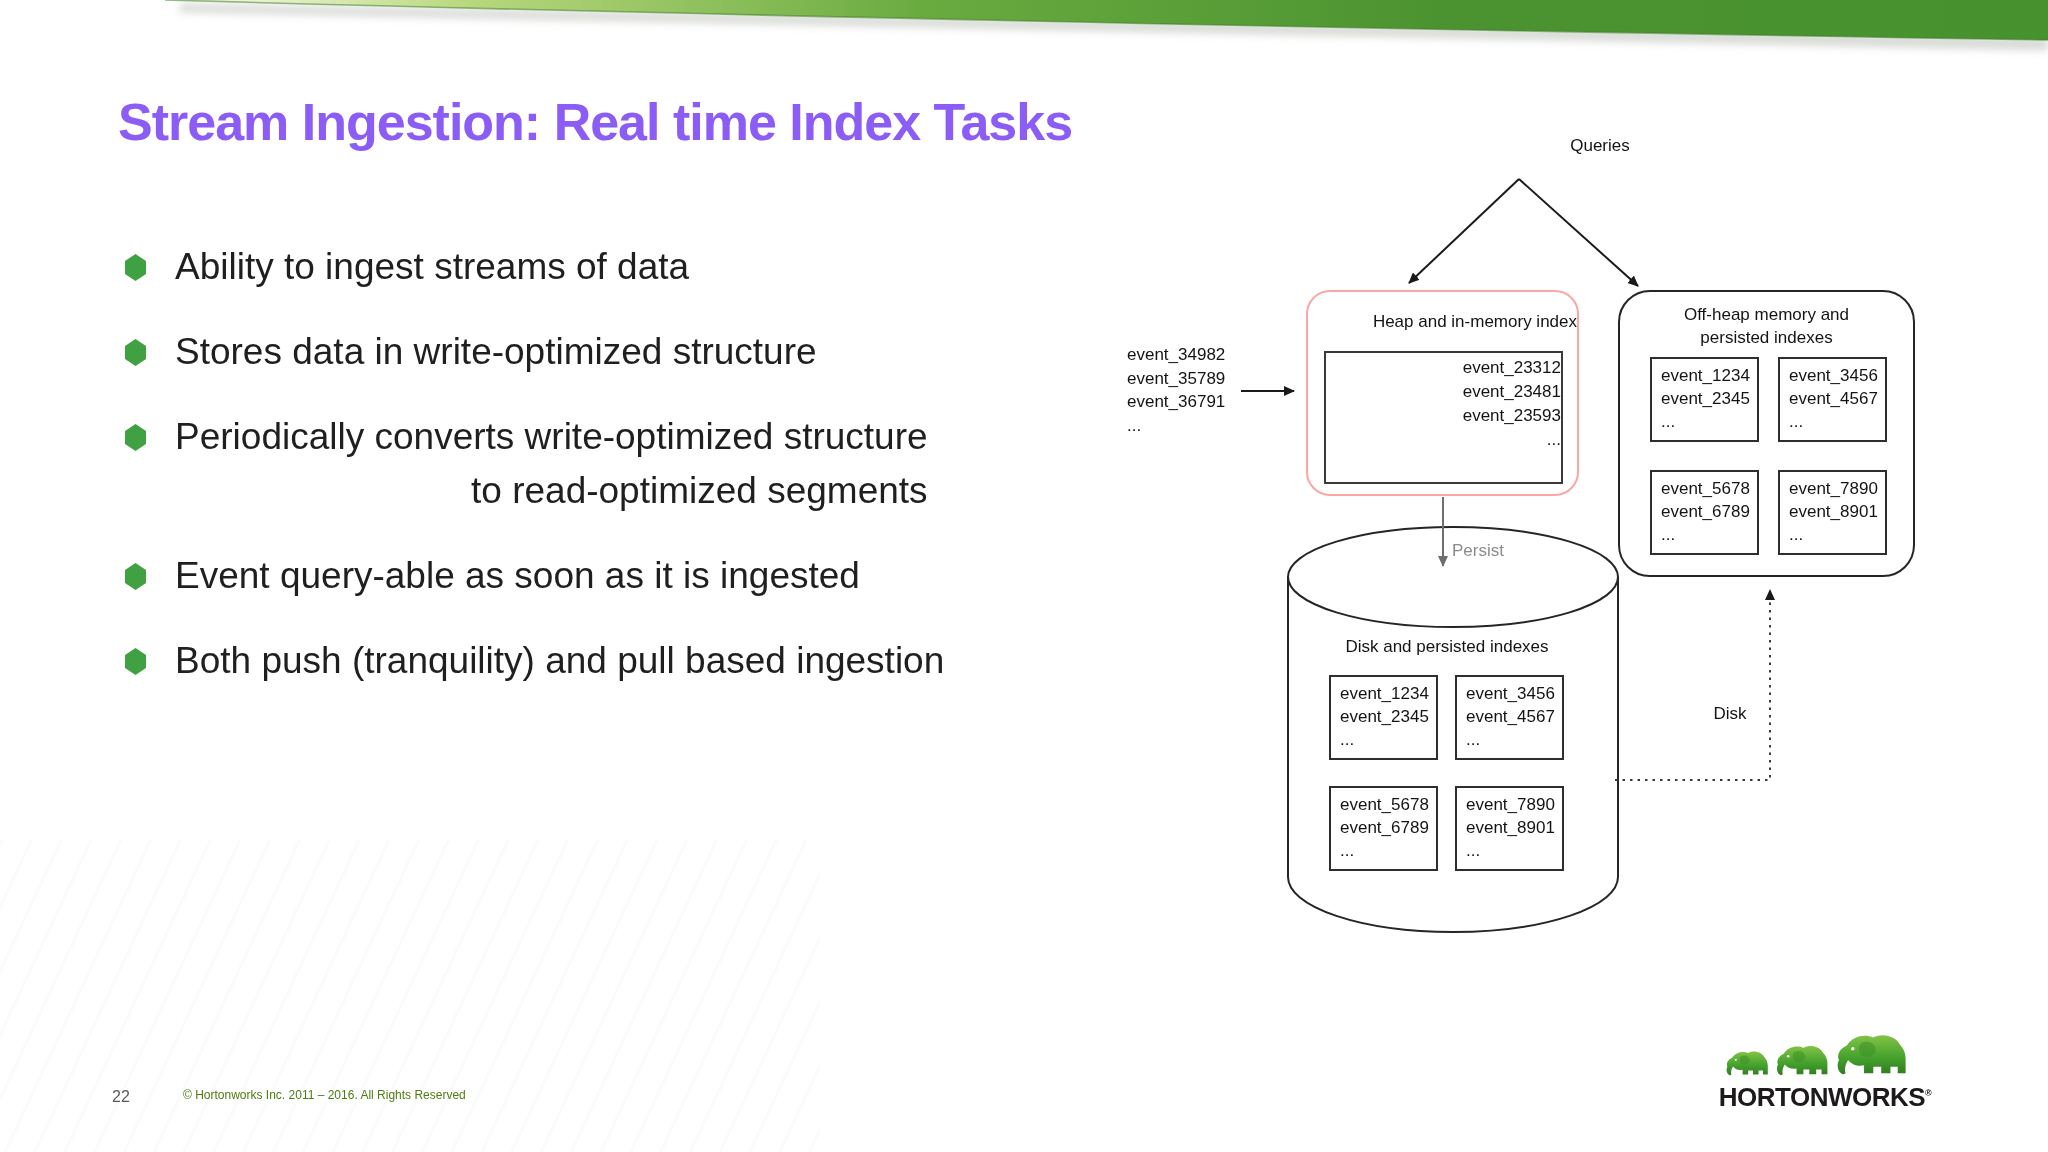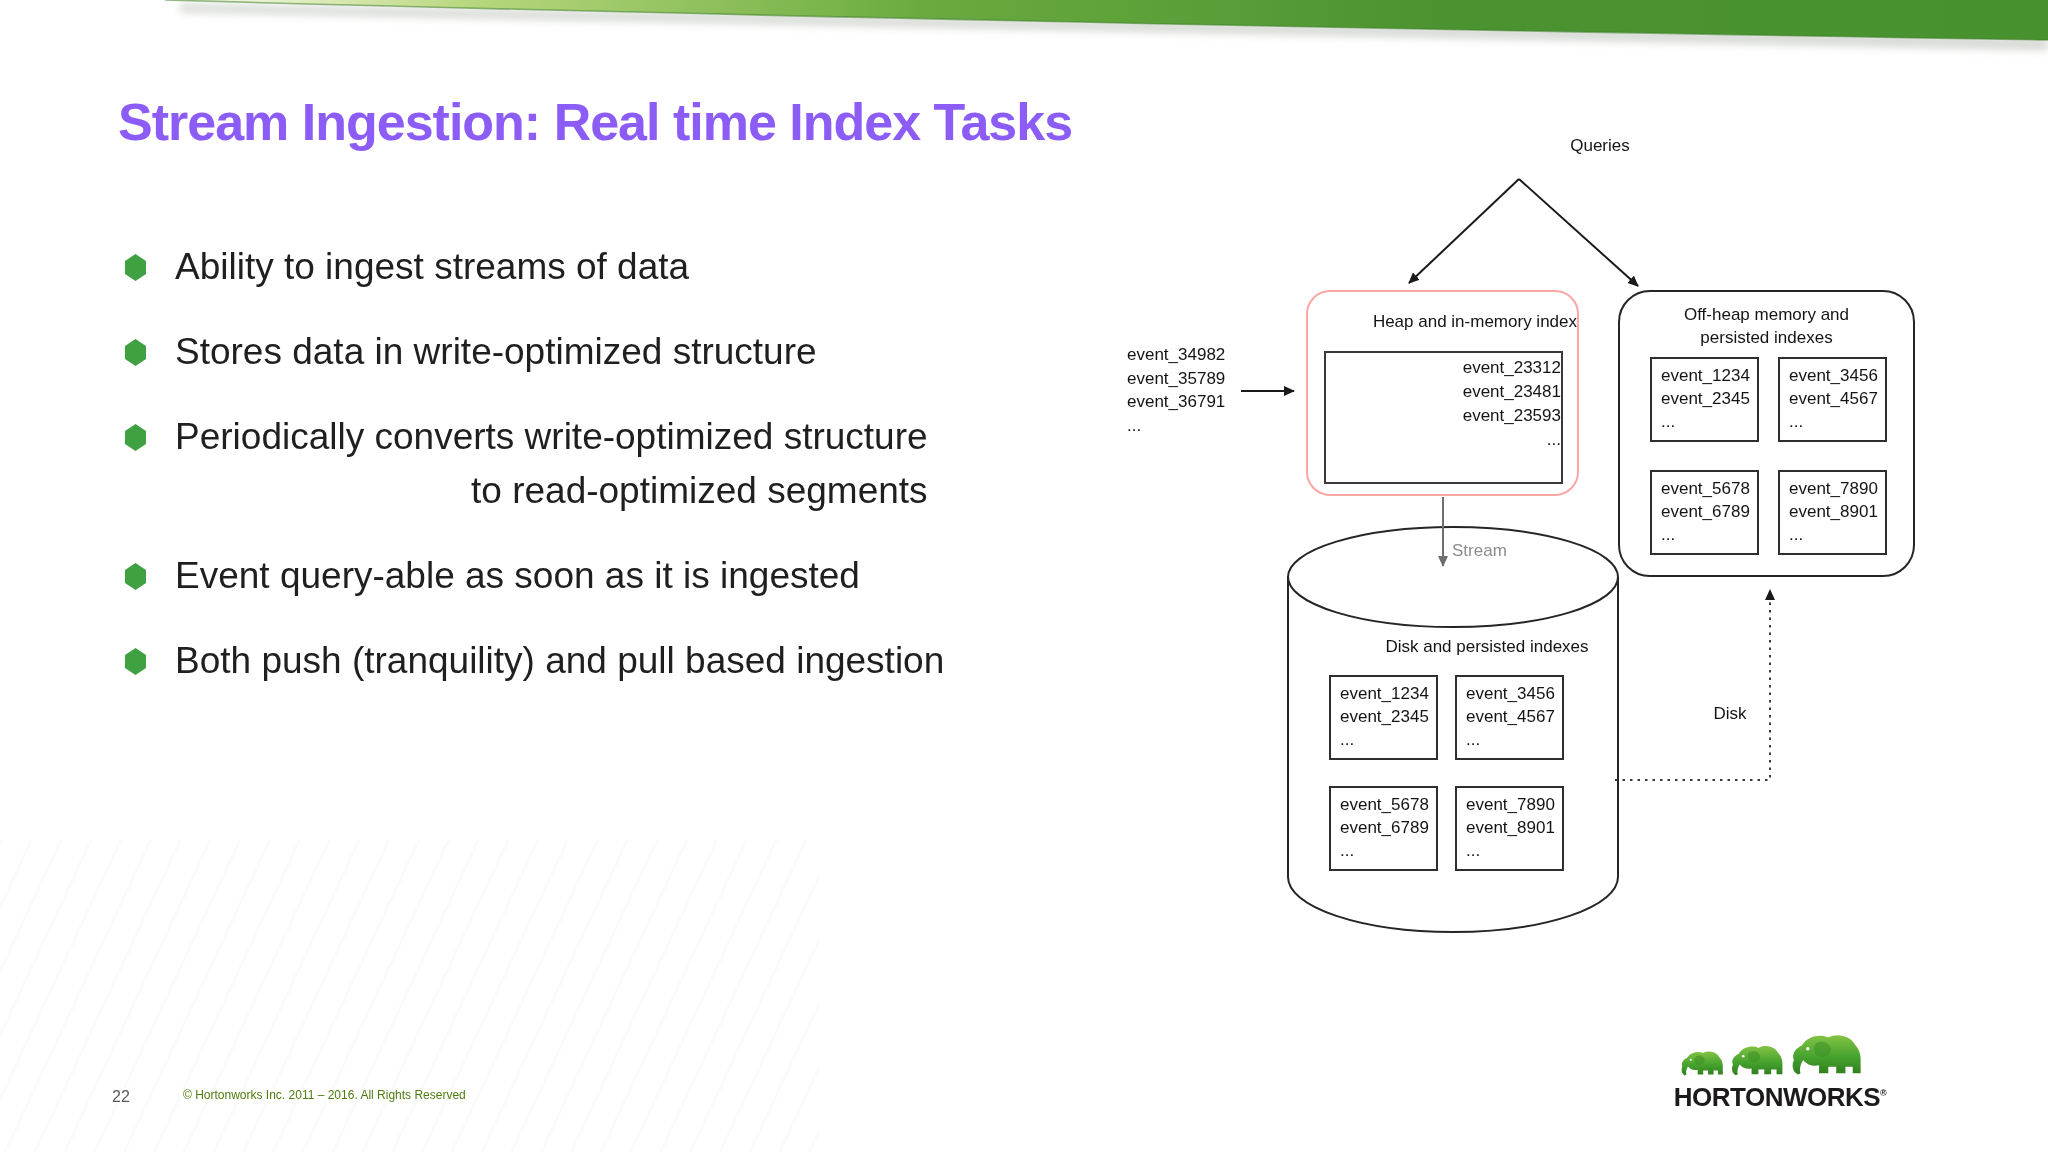--- a/index.html
+++ b/index.html
@@ -48,28 +48,28 @@
   }
   .offheap-title{margin:11px 42px 0 42px;font-size:17px;line-height:23px;}
   .evbox{
     position:absolute;width:109px;height:85px;box-sizing:border-box;z-index:4;
     background:#fff;border:2px solid #2e2e2e;font-size:17px;line-height:23px;
     padding:5px 2px 12px 9px;text-align:left;color:#141414;
   }
   .evbox div{white-space:nowrap;}
   .ob1{left:1650px;top:357px}.ob2{left:1778px;top:357px}.ob3{left:1650px;top:470px}.ob4{left:1778px;top:470px}
   .db1{left:1329px;top:675px}.db2{left:1455px;top:675px}.db3{left:1329px;top:786px}.db4{left:1455px;top:786px}
-  .disk-title{left:1284px;top:637px;width:330px;text-align:center;padding-left:38px;}
+  .disk-title{left:1244px;top:637px;width:330px;text-align:center;padding-left:38px;}
   .persist{left:1452px;top:541px;color:#8c8c8c;}
   .load{left:1690px;top:704px;width:80px;text-align:center;}
   
   .page-num{position:absolute;left:112px;top:1088px;font-size:16px;color:#595959;z-index:2;}
   .copyright{position:absolute;left:183px;top:1088px;font-size:12px;color:#4d7c0f;z-index:2;}
   
-  .logo{position:absolute;left:1666px;top:1024px;width:236px;height:96px;z-index:2;}
+  .logo{position:absolute;left:1711px;top:1024px;width:236px;height:96px;z-index:2;}
   .logo-text{
     position:absolute;left:0;top:58px;width:228px;text-align:center;
     font-size:26px;font-weight:800;letter-spacing:-0.5px;color:#1c1a1b;white-space:nowrap;
   }
   .reg{font-size:9px;vertical-align:10px;}
 </style>
 </head>
 <body>
 
 <div class="slide">
@@ -215,21 +215,21 @@
     <div>event_5678</div>
     <div>event_6789</div>
     <div>...</div>
   </div>
   <div class="evbox db4">
     <div>event_7890</div>
     <div>event_8901</div>
     <div>...</div>
   </div>
 
-  <div class="dg persist">Stream</div>
+  <div class="dg persist">Persist</div>
   <div class="dg load">Disk</div>
 
   <div class="page-num">22</div>
   <div class="copyright">© Hortonworks Inc. 2011 – 2016. All Rights Reserved</div>
 
   <div class="logo">
     <svg width="236" height="56" viewBox="0 0 236 56">
       <defs>
         <linearGradient id="eleGrad" x1="0" y1="0" x2="0" y2="1">
           <stop offset="0" stop-color="#84c345"></stop>

